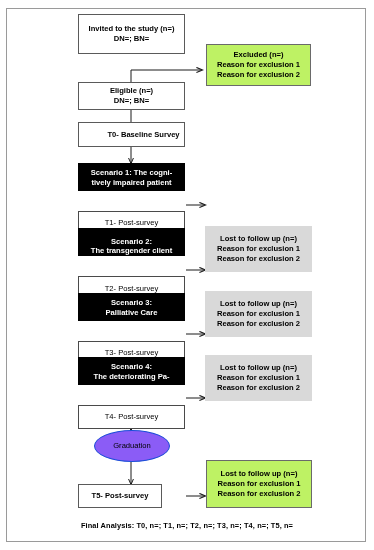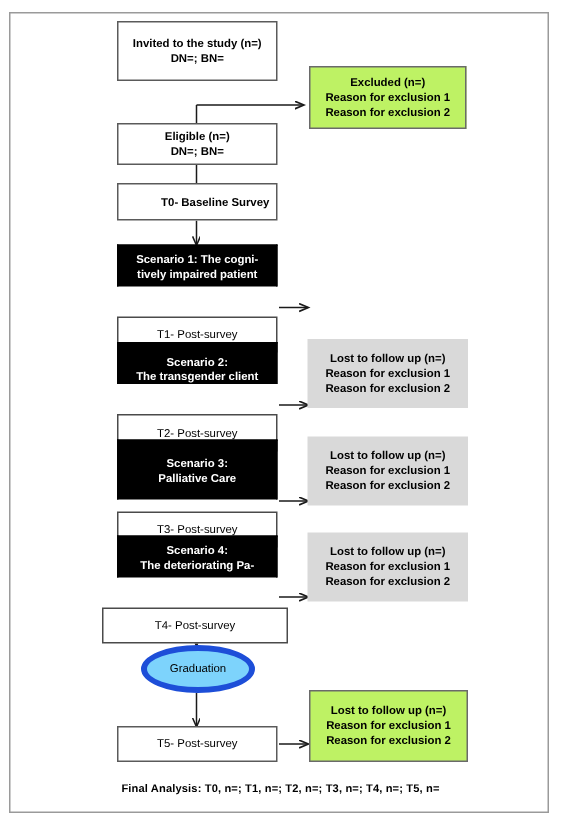--- a/index.html
+++ b/index.html
@@ -93,22 +93,22 @@
   .panel-white {
     background: #bef264;
     border: 1px solid #6a6a6a;
     font-size: 7.6px;
     font-weight: bold;
     color: #000000;
   }
 
   
   .ellipse {
-    background: #7dd3fc;
-    border: 4px solid #1d4ed8;
+    background: #8b5cf6;
+    border: 1px solid #1d4ed8;
     border-radius: 50%;
     font-size: 7.6px;
     font-weight: normal;
     color: #000000;
   }
 
   .footer-line {
     position: absolute;
     left: 0;
     width: 100%;
@@ -205,53 +205,53 @@
 <div class="node scen-body" style="left:78px; top:256px; width:107px; height:25px;align-items:center;">
   <span class="ln">T2- Post-survey</span>
 </div>
 
 <div class="node panel-gray" style="left:205px; top:226px; width:107px; height:46px;">
   <span class="ln">Lost to follow up (n=)</span>
   <span class="ln">Reason for exclusion 1</span>
   <span class="ln">Reason for exclusion 2</span>
 </div>
 
-<div class="node scen-head" style="left:78px; top:293px; width:107px; height:40px;">
+<div class="node scen-head" style="left:78px; top:293px; width:107px; height:28px;">
   <span class="ln">Scenario 3:</span>
   <span class="ln">Palliative Care</span>
 </div>
 <div class="node scen-body" style="left:78px; top:321px; width:107px; height:24px;">
   <span class="ln">T3- Post-survey</span>
 </div>
 
 <div class="node panel-gray" style="left:205px; top:291px; width:107px; height:46px;">
   <span class="ln">Lost to follow up (n=)</span>
   <span class="ln">Reason for exclusion 1</span>
   <span class="ln">Reason for exclusion 2</span>
 </div>
 
 <div class="node scen-head" style="left:78px; top:357px; width:107px; height:28px;">
   <span class="ln">Scenario 4:</span>
   <span class="ln">The deteriorating Pa-</span>
 </div>
-<div class="node scen-body" style="left:68px; top:385px; width:124px; height:24px;">
+<div class="node scen-body" style="left:78px; top:385px; width:107px; height:24px;">
   <span class="ln">T4- Post-survey</span>
 </div>
 
 <div class="node panel-gray" style="left:205px; top:355px; width:107px; height:46px;">
   <span class="ln">Lost to follow up (n=)</span>
   <span class="ln">Reason for exclusion 1</span>
   <span class="ln">Reason for exclusion 2</span>
 </div>
 
 <div class="node ellipse" style="left:94px; top:430px; width:76px; height:32px;">
   <span class="ln">Graduation</span>
 </div>
 
-<div class="node box-white" style="left:78px; top:484px; width:107px; height:24px; font-weight:normal;">
+<div class="node box-white" style="left:78px; top:484px; width:84px; height:24px; font-weight:bold;">
   <span class="ln">T5- Post-survey</span>
 </div>
 
 <div class="node panel-white" style="left:206px; top:460px; width:106px; height:48px;">
   <span class="ln">Lost to follow up (n=)</span>
   <span class="ln">Reason for exclusion 1</span>
   <span class="ln">Reason for exclusion 2</span>
 </div>
 
 <div class="footer-line" style="top:521px;">

